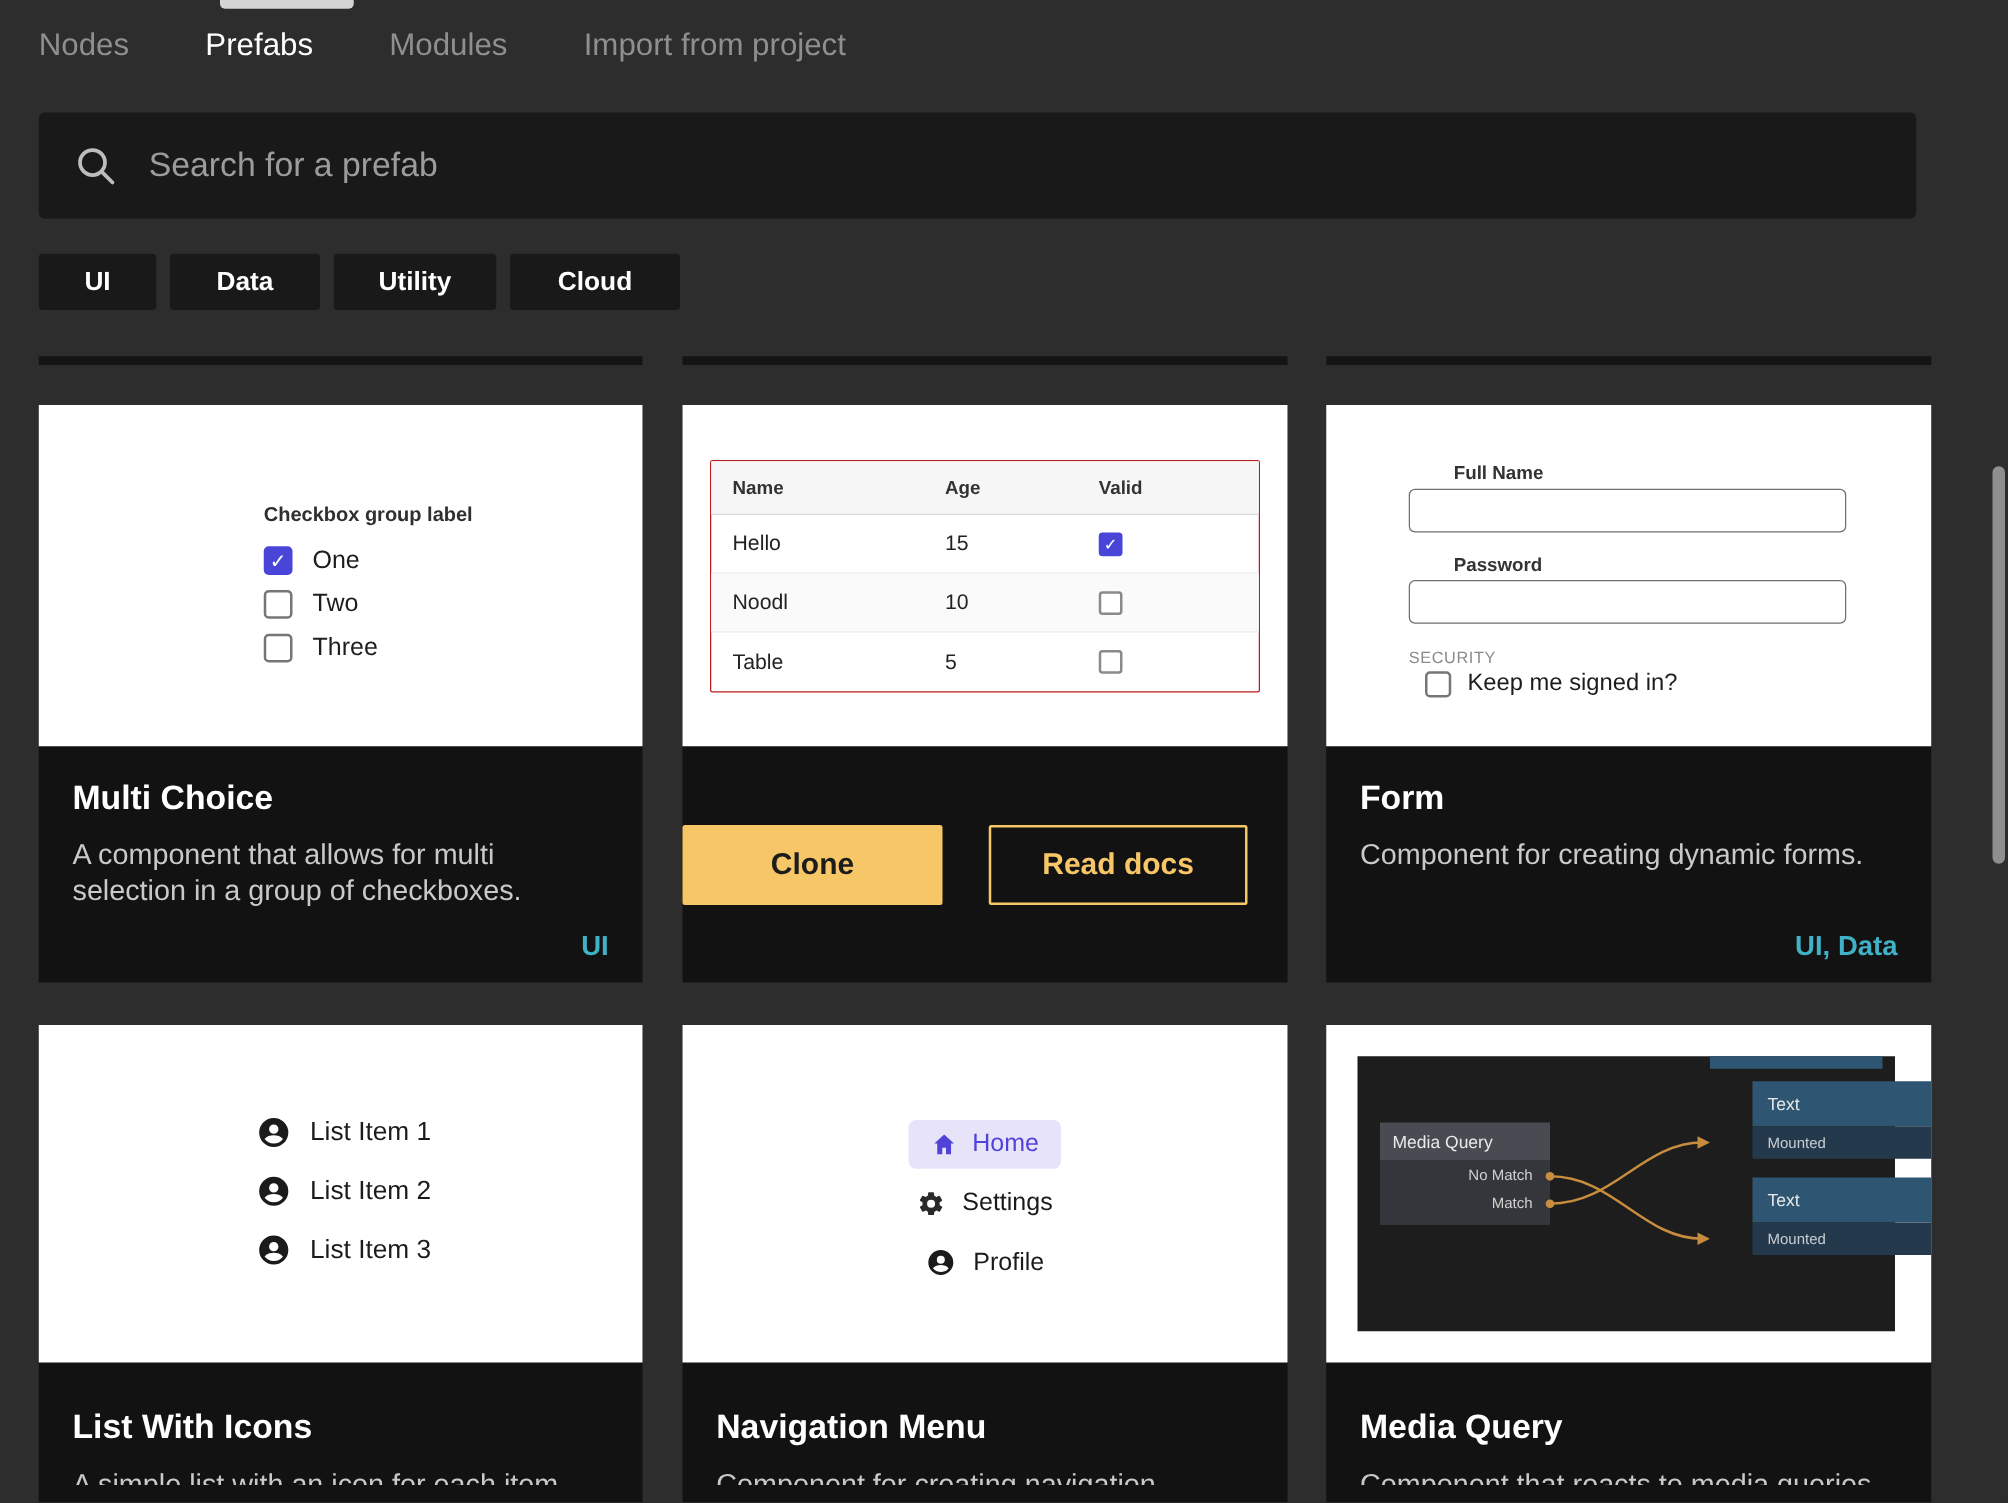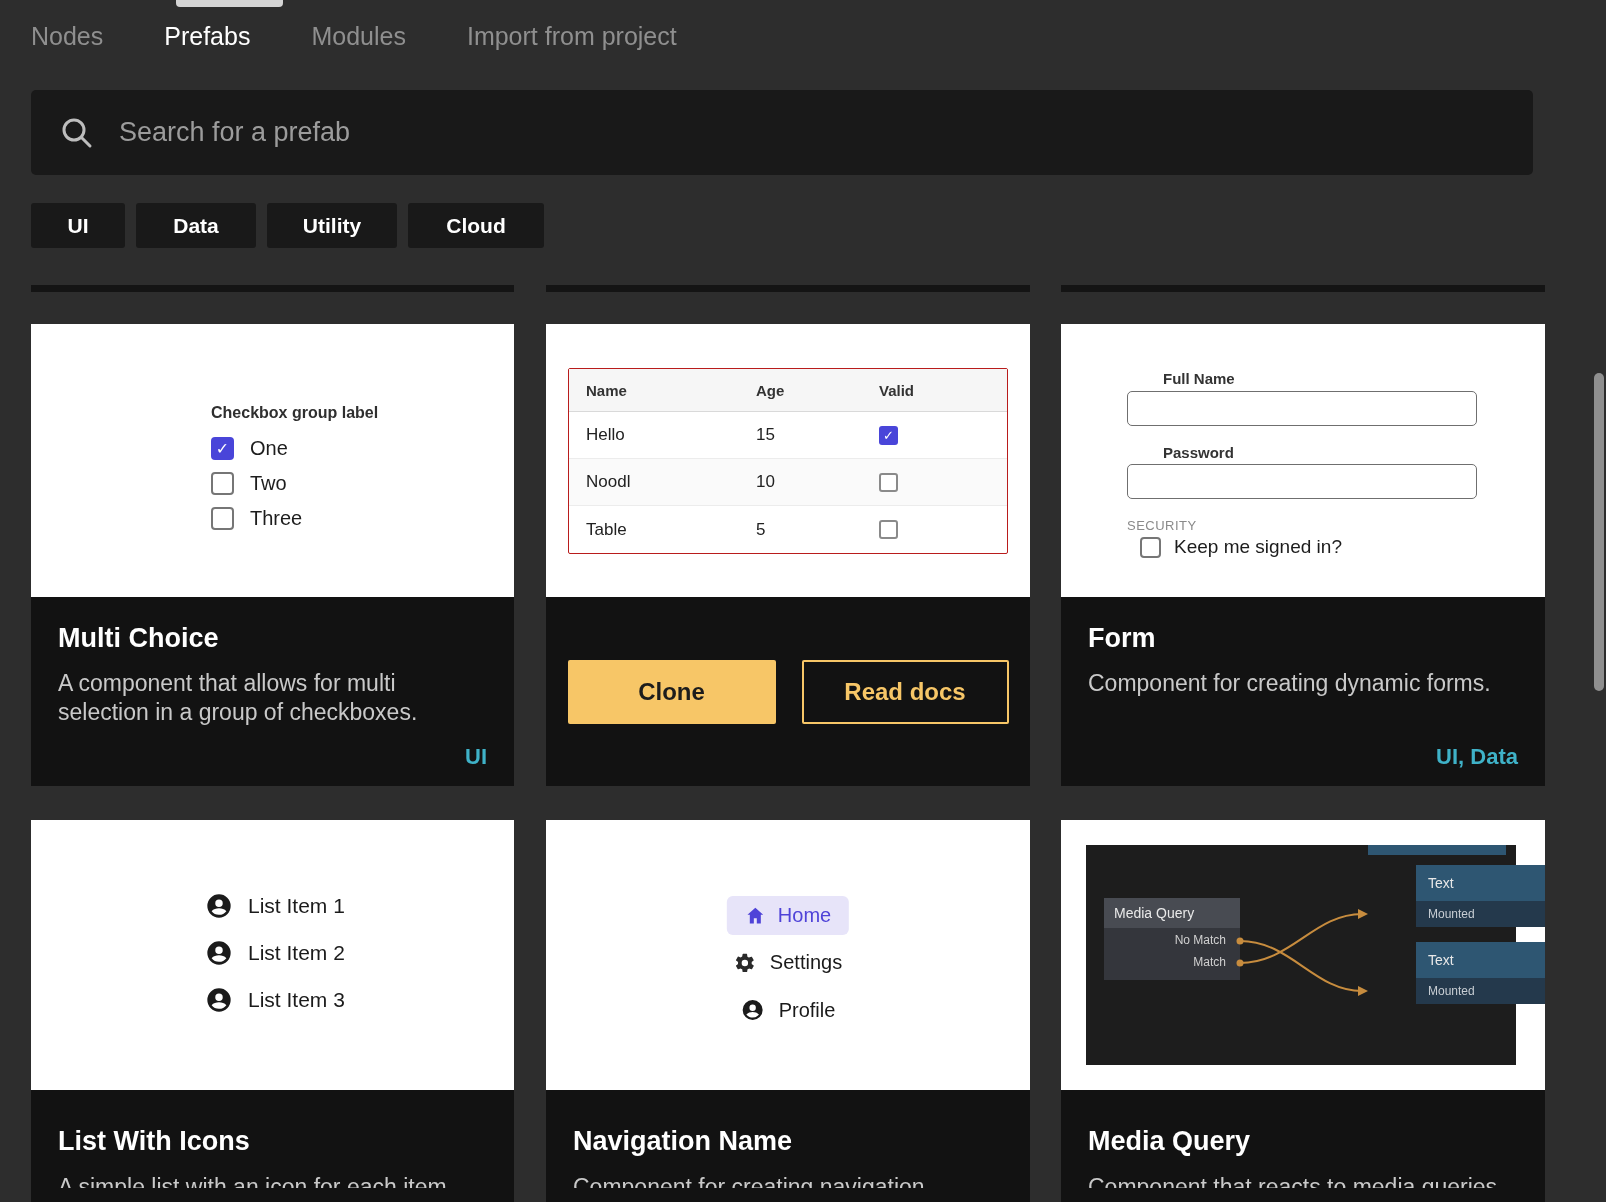--- a/index.html
+++ b/index.html
@@ -55,21 +55,21 @@
   .pt-head,.pt-row{display:grid;grid-template-columns:170px 123px 1fr;align-items:center;padding-left:17px;box-sizing:border-box;}
   .pt-head{height:43px;background:#f6f6f6;border-bottom:1px solid #d9d9d9;font-size:15px;font-weight:bold;color:#333;}
   .pt-row{height:47px;font-size:17px;color:#222;border-bottom:1px solid #ececec;}
   .pt-row:nth-child(odd){background:#fafafa;}
   .pt-row:last-child{border-bottom:none;}
   .t-cbx{width:19px;height:19px;border-radius:3px;box-sizing:border-box;display:flex;align-items:center;justify-content:center;font-size:13px;color:#fff;}
   .t-cbx.on{background:#4945d9;}
   .t-cbx.off{border:2px solid #8a8a8a;background:#fff;}
 
   
-  .actions{position:absolute;top:273px;left:0;right:0;bottom:0;display:flex;align-items:center;justify-content:center;gap:26px;}
+  .actions{position:absolute;top:273px;left:0;right:0;bottom:0;display:flex;align-items:center;gap:37px;}
   .btn-clone{width:208px;height:64px;background:#f7c667;color:#1c1c1c;font-weight:bold;font-size:24px;border:none;border-radius:2px;
              font-family:"Liberation Sans",sans-serif;cursor:pointer;}
   .btn-docs{width:207px;height:64px;background:transparent;border:2px solid #f7c667;color:#f7c667;font-weight:bold;font-size:24px;
             border-radius:2px;box-sizing:border-box;font-family:"Liberation Sans",sans-serif;cursor:pointer;}
 
   
   .f-label{position:absolute;left:66px;font-size:15px;font-weight:bold;color:#333;margin-left:36px;}
   .f-input{position:absolute;left:66px;width:350px;height:35px;border:1px solid #6f6f6f;border-radius:5px;background:#fff;box-sizing:border-box;}
   .f-sec{position:absolute;left:66px;font-size:13px;color:#8a8a8a;letter-spacing:0.5px;}
   .f-check{position:absolute;left:66px;display:flex;align-items:center;}
@@ -87,21 +87,21 @@
   .nav-home{top:76px;background:#e7e4f9;border-radius:6px;padding:8px 18px;}
   .nav-home span{margin-left:12px;font-size:20px;color:#4f43d8;font-weight:500;}
   .nav-plain span{margin-left:14px;font-size:20px;color:#1a1a1a;}
 
   
   .shot{position:absolute;left:25px;top:25px;width:430px;height:220px;background:#1d1d1d;}
   .mq-node{position:absolute;left:18px;top:53px;width:136px;}
   .mq-head{height:30px;background:#484b52;color:#e9e9e9;font-size:14px;line-height:30px;padding-left:10px;}
   .mq-body{position:relative;background:#34363c;height:52px;}
   .mq-port{position:absolute;right:14px;font-size:12px;color:#d0d0d0;}
-  .t-node{position:absolute;left:282px;width:164px;padding-left:48px;}
+  .t-node{position:absolute;left:268px;width:164px;padding-left:48px;}
   .t-head{height:36px;background:#2e5672;color:#e8e8e8;font-size:14px;line-height:36px;padding-left:12px;}
   .t-body{position:relative;height:26px;background:#24394c;color:#c7cdd3;font-size:12px;line-height:26px;padding-left:12px;box-sizing:border-box;}
   .t-partial{position:absolute;left:282px;top:0;width:138px;height:10px;background:#2e5672;}
   .wires{position:absolute;left:0;top:0;}
 
   
   .scroll-thumb{position:absolute;right:2px;top:373px;width:10px;height:318px;background:#8f8f8f;border-radius:5px;}
 </style>
 </head>
 <body>
@@ -257,21 +257,21 @@
         <span>Settings</span>
       </div>
       <div class="nav-item nav-plain" style="top:178px">
         <svg width="24" height="24" viewBox="0 0 24 24" fill="#1b1b1b">
             <path d="M12 2a10 10 0 1 0 0 20 10 10 0 0 0 0-20zm0 4.5a3.2 3.2 0 1 1 0 6.4 3.2 3.2 0 0 1 0-6.4zm0 13.1c-2.6 0-4.9-1.2-6.3-3.1 1.4-1.9 4-2.6 6.3-2.6s4.9.7 6.3 2.6a7.9 7.9 0 0 1-6.3 3.1z"></path>
           </svg>
         <span>Profile</span>
       </div>
     </div>
     <div class="info">
-      <div class="c-title">Navigation Name</div>
+      <div class="c-title">Navigation Menu</div>
       <div class="desc-clip">
           <div class="c-desc" style="margin-top:0">Component for creating navigation menus.</div>
         </div>
     </div>
   </div>
 
   <div class="card r2" style="left:1061px;top:820px;width:484px">
     <div class="preview">
       <div class="shot">
 

